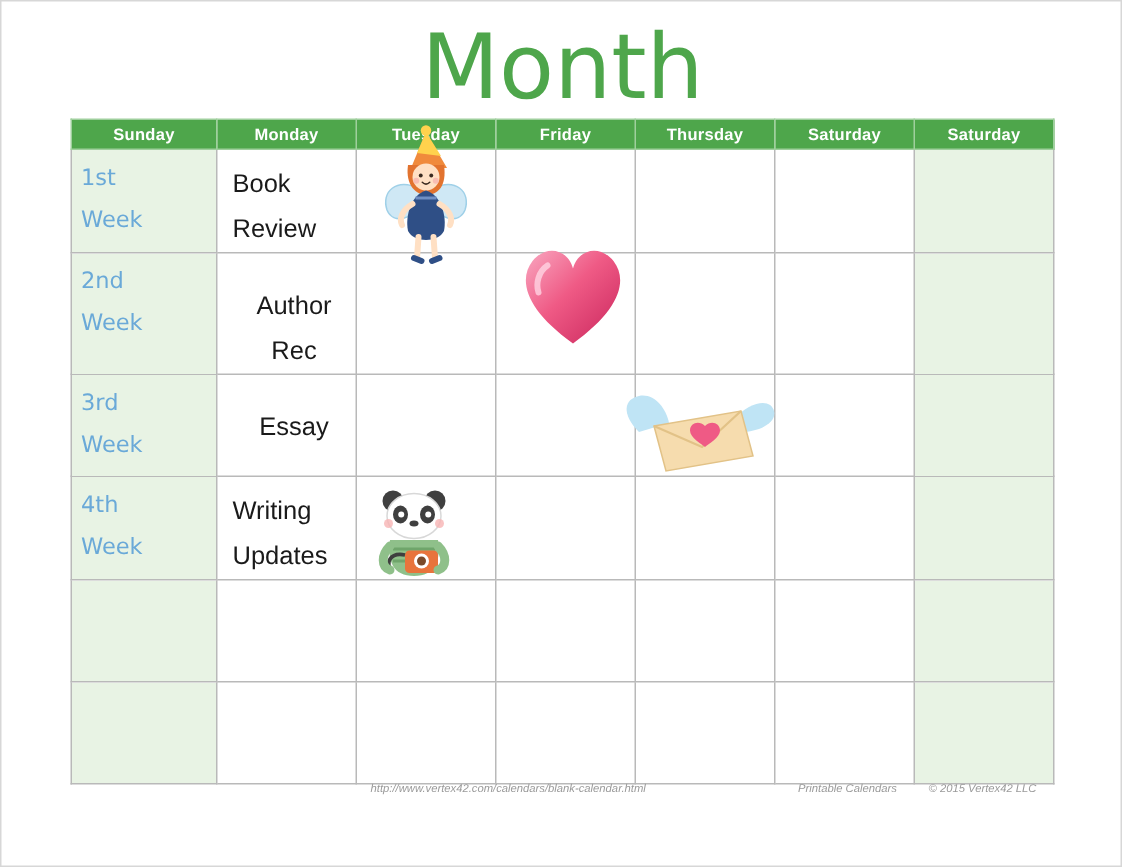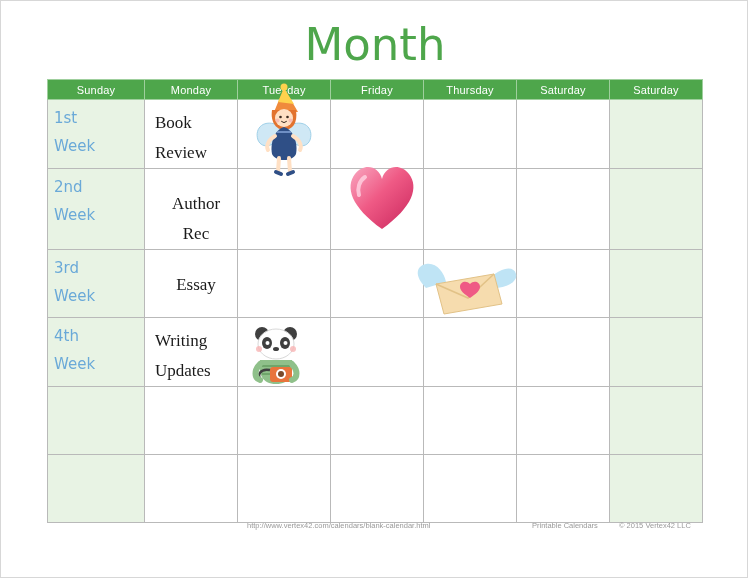--- a/index.html
+++ b/index.html
@@ -20,40 +20,40 @@
     box-sizing: border-box;
     border: 1px solid #d7d7d7;
     background: #ffffff;
   }
   .title {
     position: absolute;
     top: 18px;
     left: 0;
     width: 748px;
     text-align: center;
-    font-size: 45px;
+    font-size: 60px;
     line-height: 52px;
     color: #4ea64b;
     font-family: "DejaVu Sans", sans-serif;
     font-weight: 400;
     letter-spacing: 0px;
   }
   .calendar {
     position: absolute;
     left: 46px;
     top: 78px;
     width: 656px;
     border-collapse: collapse;
     table-layout: fixed;
   }
   .calendar th {
     background: #4ea64b;
     color: #ffffff;
     font-size: 11px;
-    font-weight: normal;
+    font-weight: bold;
     height: 17px;
     border: 1px solid #9fcf9d;
     text-align: center;
     letter-spacing: 0.2px;
   }
   .calendar td {
     border: 1px solid #b9b9b9;
     vertical-align: top;
     padding: 0;
     height: 67px;
@@ -68,21 +68,21 @@
   }
   .week-label {
     font-family: "DejaVu Sans", sans-serif;
     color: #6aa9d8;
     font-size: 15px;
     line-height: 28px;
     padding: 4px 0 0 6px;
     white-space: pre-line;
   }
   .event {
-    font-family: Liberation Serif, serif;
+    font-family: Liberation Sans, sans-serif;
     color: #1a1a1a;
     font-size: 17px;
     line-height: 30px;
     padding: 8px 0 0 10px;
     white-space: pre-line;
   }
   .event.mid {
     padding-top: 20px;
     text-align: center;
   }
@@ -92,20 +92,21 @@
   }
   .footer {
     position: absolute;
     left: 46px;
     top: 520px;
     width: 656px;
     height: 20px;
     font-size: 7.5px;
     color: #9a9a9a;
     font-family: "Liberation Sans", sans-serif;
+    font-style: italic;
   }
   .footer .url {
     position: absolute;
     left: 200px;
     top: 0;
   }
   .footer .pc {
     position: absolute;
     left: 485px;
     top: 0;

